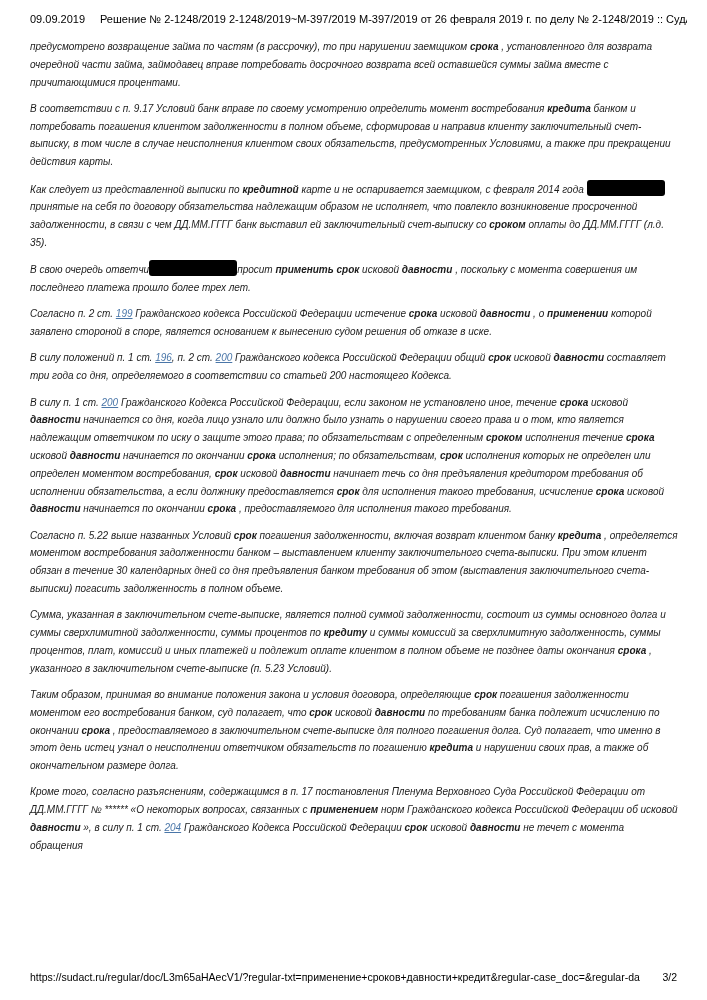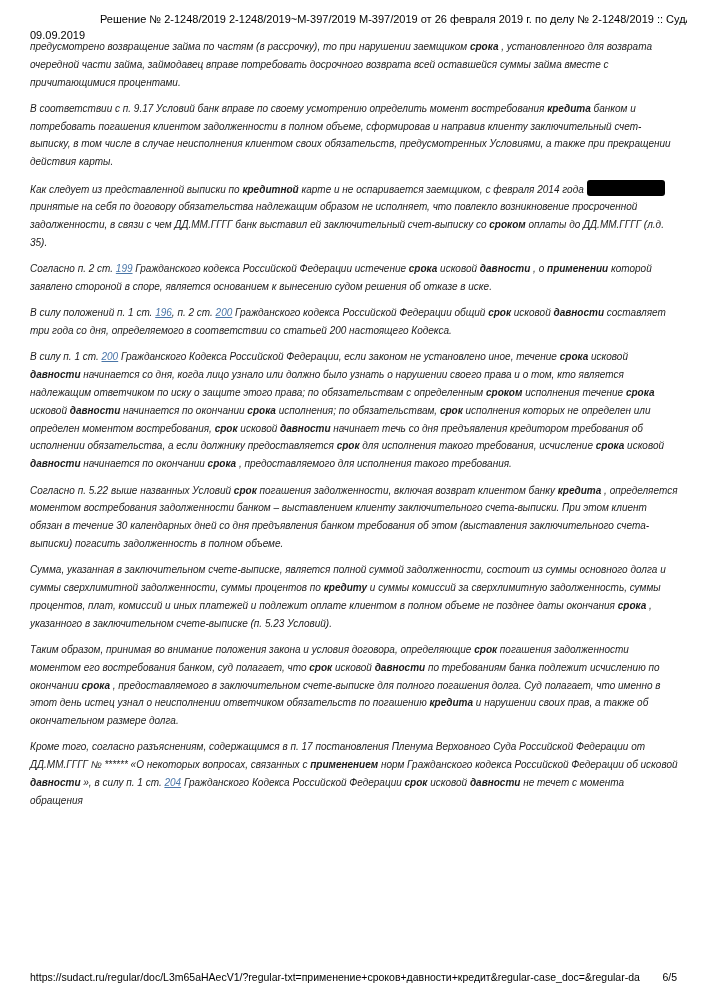--- a/index.html
+++ b/index.html
@@ -8,21 +8,21 @@
     background:#ffffff;
     font-family:"Liberation Sans", sans-serif;
     position:relative;
     overflow:hidden;
     color:#1c1c1c;
   }
   .page-header {
     position:absolute; top:13px; left:0; right:0;
     font-size:11px; line-height:13px; color:#000;
   }
-  .header-date { position:absolute; left:30px; top:16px; white-space:nowrap;text-align:right; }
+  .header-date { position:absolute; left:30px; top:0; white-space:nowrap;text-align:right; }
   .header-title { text-align:center; margin:0 20px 0 100px; white-space:nowrap; overflow:hidden; }
   .doc-body {
     position:absolute; top:38px; left:30px; width:648px;
     font-size:10px; line-height:17.8px;
     text-align:left;
     font-style:italic;
   }
   p.para { margin:0 0 8.5px 0; }
   .bold { font-weight:bold; }
   a.statute-link {
@@ -51,25 +51,26 @@
 
 <header class="page-header">
   <span class="header-date">09.09.2019</span>
   <div class="header-title">Решение № 2-1248/2019 2-1248/2019~М-397/2019 М-397/2019 от 26 февраля 2019 г. по делу № 2-1248/2019 :: СудАкт.ру</div>
 </header>
 
 <main class="doc-body">
     <p class="para"><span class="normal">предусмотрено возвращение займа по частям (в рассрочку), то при нарушении заемщиком </span><span class="bold">срока</span><span class="normal"> , установленного для возврата очередной части займа, займодавец вправе потребовать досрочного возврата всей оставшейся суммы займа вместе с причитающимися процентами.</span></p>
     <p class="para"><span class="normal">В соответствии с п. 9.17 Условий банк вправе по своему усмотрению определить момент востребования </span><span class="bold">кредита</span><span class="normal"> банком и потребовать погашения клиентом задолженности в полном объеме, сформировав и направив клиенту заключительный счет-выписку, в том числе в случае неисполнения клиентом своих обязательств, предусмотренных Условиями, а также при прекращении действия карты.</span></p>
     <p class="para"><span class="normal">Как следует из представленной выписки по </span><span class="bold">кредитной</span><span class="normal"> карте и не оспаривается заемщиком, с февраля 2014 года </span><span class="redact" style="width: 78px;"></span><span class="normal">принятые на себя по договору обязательства надлежащим образом не исполняет, что повлекло возникновение просроченной задолженности, в связи с чем ДД.ММ.ГГГГ банк выставил ей заключительный счет-выписку со </span><span class="bold">сроком</span><span class="normal"> оплаты до ДД.ММ.ГГГГ (л.д. 35).</span></p>
+    <p class="para"><span class="normal">В свою очередь ответчи</span><span class="redact" style="width: 88px;"></span><span class="normal">просит </span><span class="bold">применить срок</span><span class="normal"> исковой </span><span class="bold">давности</span><span class="normal"> , поскольку с момента совершения им последнего платежа прошло более трех лет.</span></p>
     <p class="para"><span class="normal">Согласно п. 2 ст. </span><a class="statute-link">199</a><span class="normal"> Гражданского кодекса Российской Федерации истечение </span><span class="bold">срока</span><span class="normal"> исковой </span><span class="bold">давности</span><span class="normal"> , о </span><span class="bold">применении</span><span class="normal"> которой заявлено стороной в споре, является основанием к вынесению судом решения об отказе в иске.</span></p>
     <p class="para"><span class="normal">В силу положений п. 1 ст. </span><a class="statute-link">196</a><span class="normal">, п. 2 ст. </span><a class="statute-link">200</a><span class="normal"> Гражданского кодекса Российской Федерации общий </span><span class="bold">срок</span><span class="normal"> исковой </span><span class="bold">давности</span><span class="normal"> составляет три года со дня, определяемого в соответствии со статьей 200 настоящего Кодекса.</span></p>
     <p class="para"><span class="normal">В силу п. 1 ст. </span><a class="statute-link">200</a><span class="normal"> Гражданского Кодекса Российской Федерации, если законом не установлено иное, течение </span><span class="bold">срока</span><span class="normal"> исковой </span><span class="bold">давности</span><span class="normal"> начинается со дня, когда лицо узнало или должно было узнать о нарушении своего права и о том, кто является надлежащим ответчиком по иску о защите этого права; по обязательствам с определенным </span><span class="bold">сроком</span><span class="normal"> исполнения течение </span><span class="bold">срока</span><span class="normal"> исковой </span><span class="bold">давности</span><span class="normal"> начинается по окончании </span><span class="bold">срока</span><span class="normal"> исполнения; по обязательствам, </span><span class="bold">срок</span><span class="normal"> исполнения которых не определен или определен моментом востребования, </span><span class="bold">срок</span><span class="normal"> исковой </span><span class="bold">давности</span><span class="normal"> начинает течь со дня предъявления кредитором требования об исполнении обязательства, а если должнику предоставляется </span><span class="bold">срок</span><span class="normal"> для исполнения такого требования, исчисление </span><span class="bold">срока</span><span class="normal"> исковой </span><span class="bold">давности</span><span class="normal"> начинается по окончании </span><span class="bold">срока</span><span class="normal"> , предоставляемого для исполнения такого требования.</span></p>
     <p class="para"><span class="normal">Согласно п. 5.22 выше названных Условий </span><span class="bold">срок</span><span class="normal"> погашения задолженности, включая возврат клиентом банку </span><span class="bold">кредита</span><span class="normal"> , определяется моментом востребования задолженности банком – выставлением клиенту заключительного счета-выписки. При этом клиент обязан в течение 30 календарных дней со дня предъявления банком требования об этом (выставления заключительного счета-выписки) погасить задолженность в полном объеме.</span></p>
     <p class="para"><span class="normal">Сумма, указанная в заключительном счете-выписке, является полной суммой задолженности, состоит из суммы основного долга и суммы сверхлимитной задолженности, суммы процентов по </span><span class="bold">кредиту</span><span class="normal"> и суммы комиссий за сверхлимитную задолженность, суммы процентов, плат, комиссий и иных платежей и подлежит оплате клиентом в полном объеме не позднее даты окончания </span><span class="bold">срока</span><span class="normal"> , указанного в заключительном счете-выписке (п. 5.23 Условий).</span></p>
     <p class="para"><span class="normal">Таким образом, принимая во внимание положения закона и условия договора, определяющие </span><span class="bold">срок</span><span class="normal"> погашения задолженности моментом его востребования банком, суд полагает, что </span><span class="bold">срок</span><span class="normal"> исковой </span><span class="bold">давности</span><span class="normal"> по требованиям банка подлежит исчислению по окончании </span><span class="bold">срока</span><span class="normal"> , предоставляемого в заключительном счете-выписке для полного погашения долга. Суд полагает, что именно в этот день истец узнал о неисполнении ответчиком обязательств по погашению </span><span class="bold">кредита</span><span class="normal"> и нарушении своих прав, а также об окончательном размере долга.</span></p>
     <p class="para"><span class="normal">Кроме того, согласно разъяснениям, содержащимся в п. 17 постановления Пленума Верховного Суда Российской Федерации от ДД.ММ.ГГГГ № ****** «О некоторых вопросах, связанных с </span><span class="bold">применением</span><span class="normal"> норм Гражданского кодекса Российской Федерации об исковой </span><span class="bold">давности</span><span class="normal"> », в силу п. 1 ст. </span><a class="statute-link">204</a><span class="normal"> Гражданского Кодекса Российской Федерации </span><span class="bold">срок</span><span class="normal"> исковой </span><span class="bold">давности</span><span class="normal"> не течет с момента обращения</span></p>
   </main>
 
 <footer class="page-footer">
   <span class="footer-url">https://sudact.ru/regular/doc/L3m65aHAecV1/?regular-txt=применение+сроков+давности+кредит&amp;regular-case_doc=&amp;regular-date_from=&amp;reg…</span>
-  <span class="footer-page">6/5</span>
+  <span class="footer-page">3/2</span>
 </footer>
 
 </body></html>

